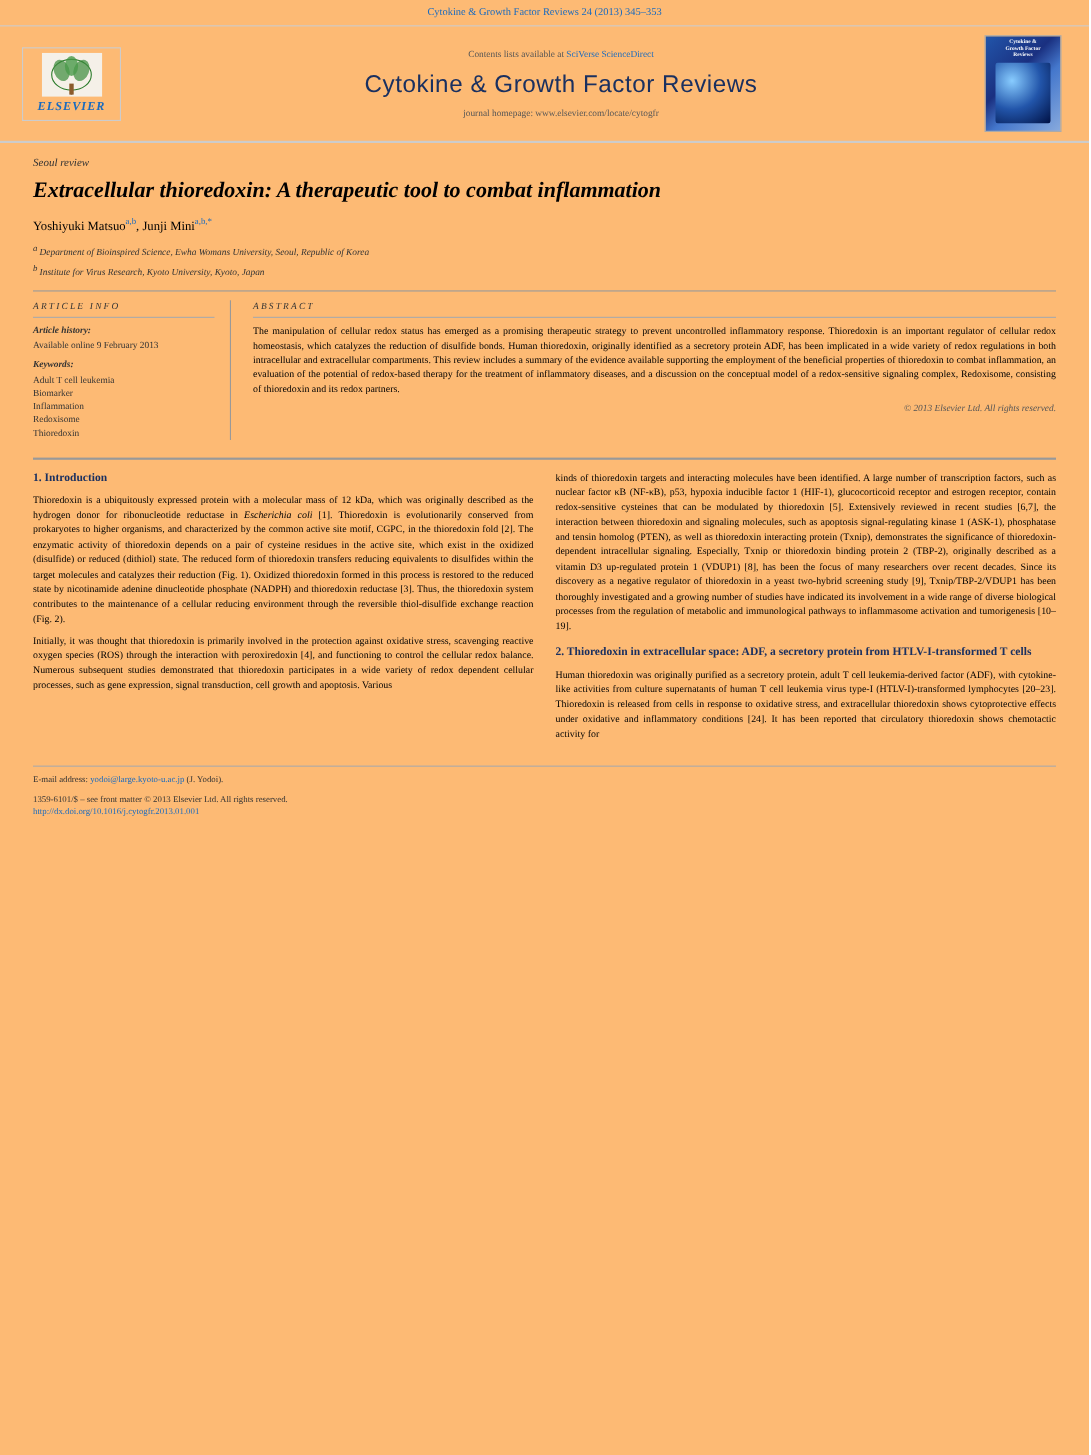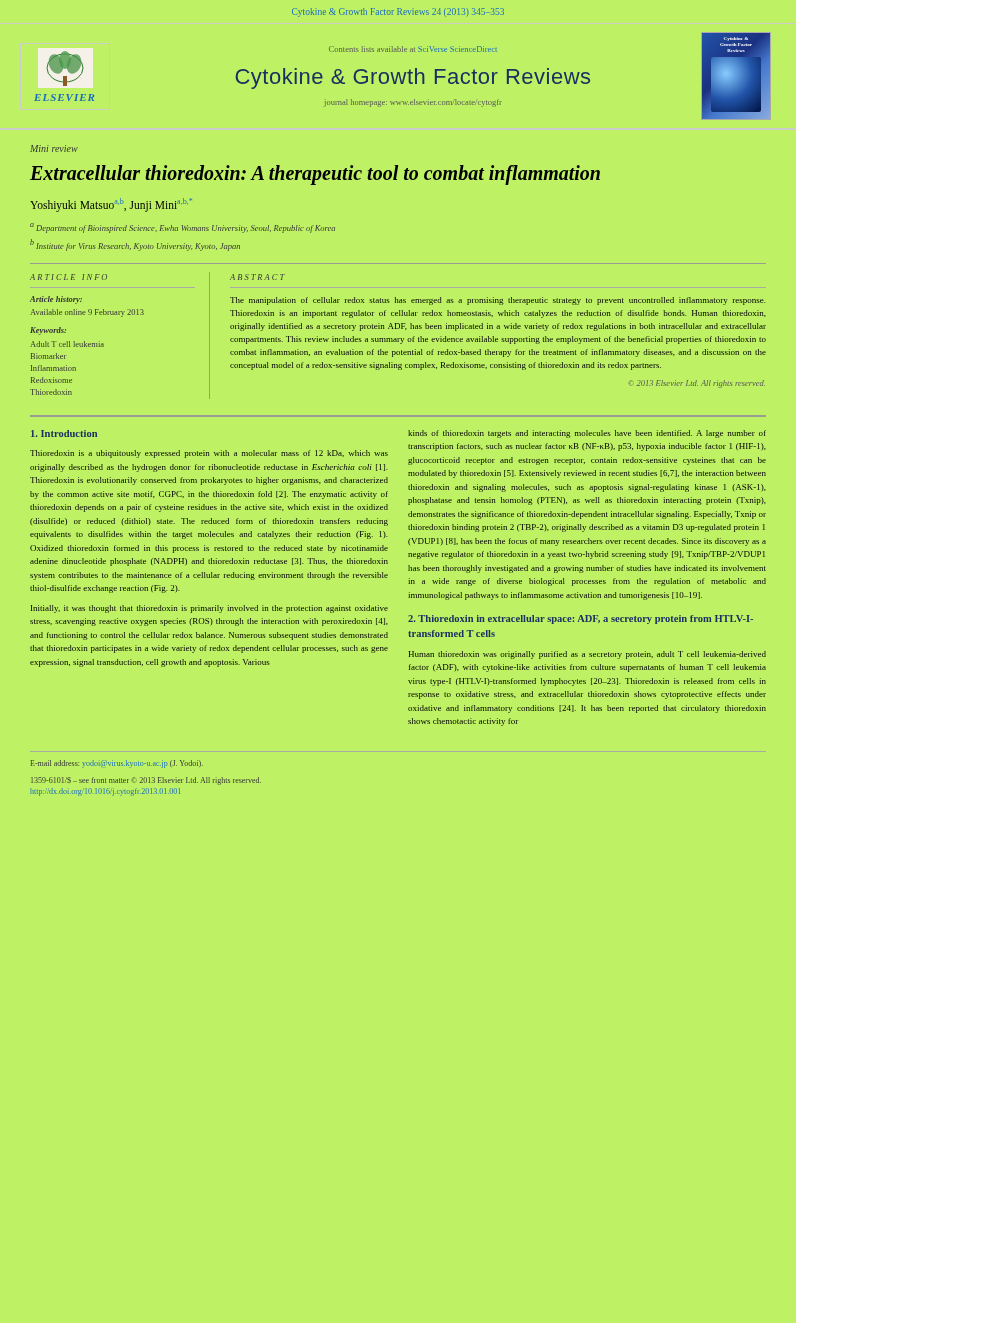--- a/index.html
+++ b/index.html
@@ -4,23 +4,23 @@
   <style>
     * { margin: 0; padding: 0; box-sizing: border-box; }
     body {
       font-family: 'Times New Roman', Times, serif;
       background: #fff;
       color: #000;
       font-size: 10px;
       line-height: 1.4;
     }
     .page {
-      width: 796px;
+      width: 990px;
       min-height: 1323px;
-      background: #bef264;
+      background: #fdba74;
       padding: 0;
       position: relative;
     }
     
     .top-bar {
       text-align: center;
       padding: 6px 0 4px 0;
       font-size: 9.5px;
       color: #1a6bbf;
       border-bottom: 1px solid #ccc;
@@ -325,21 +325,21 @@
     <div class="journal-header-right">
       <div class="journal-cover">
         <div class="journal-cover-title">Cytokine &amp;<br>Growth Factor<br>Reviews</div>
         <div class="journal-cover-img"></div>
       </div>
     </div>
   </div>
 
   <div class="article-content">
 
-    <div class="mini-review-label">Mini review</div>
+    <div class="mini-review-label">Seoul review</div>
     <div class="article-title">Extracellular thioredoxin: A therapeutic tool to combat inflammation</div>
 
     <div class="authors-line">
       <span>Yoshiyuki Matsuo</span><span class="author-sup">a,b</span>,
       <span>Junji Mini</span><span class="author-sup">a,b,*</span>
     </div>
     <div class="affiliation">
       <span class="affiliation-label">a </span>
       <span>Department of Bioinspired Science, Ewha Womans University, Seoul, Republic of Korea</span>
     </div>
@@ -399,21 +399,21 @@
             </p>
           </div>
         </div>
 
       </div>
     </div>
 
     <div class="footer-section">
       <div class="footnote">
         <span>E-mail address:</span>
-        <span class="doi-link" style="cursor:pointer;">yodoi@virus.kyoto-u.ac.jp</span>
+        <span class="doi-link" style="cursor:pointer;">yodoi@large.kyoto-u.ac.jp</span>
         <span>(J. Yodoi).</span>
       </div>
       <div style="margin-top:6px;">
         <div class="issn-line">1359-6101/$ – see front matter © 2013 Elsevier Ltd. All rights reserved.</div>
         <div class="doi-link" style="cursor:pointer;">http://dx.doi.org/10.1016/j.cytogfr.2013.01.001</div>
       </div>
     </div>
 
   </div>
 

